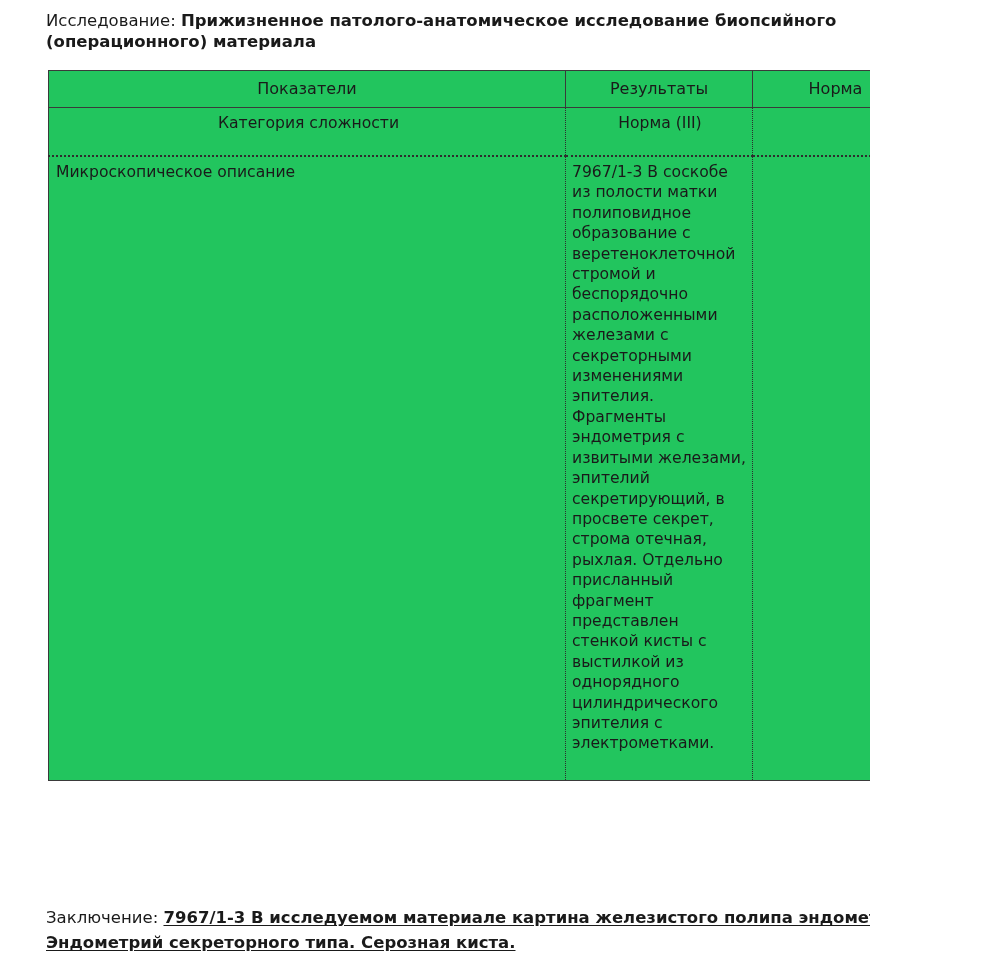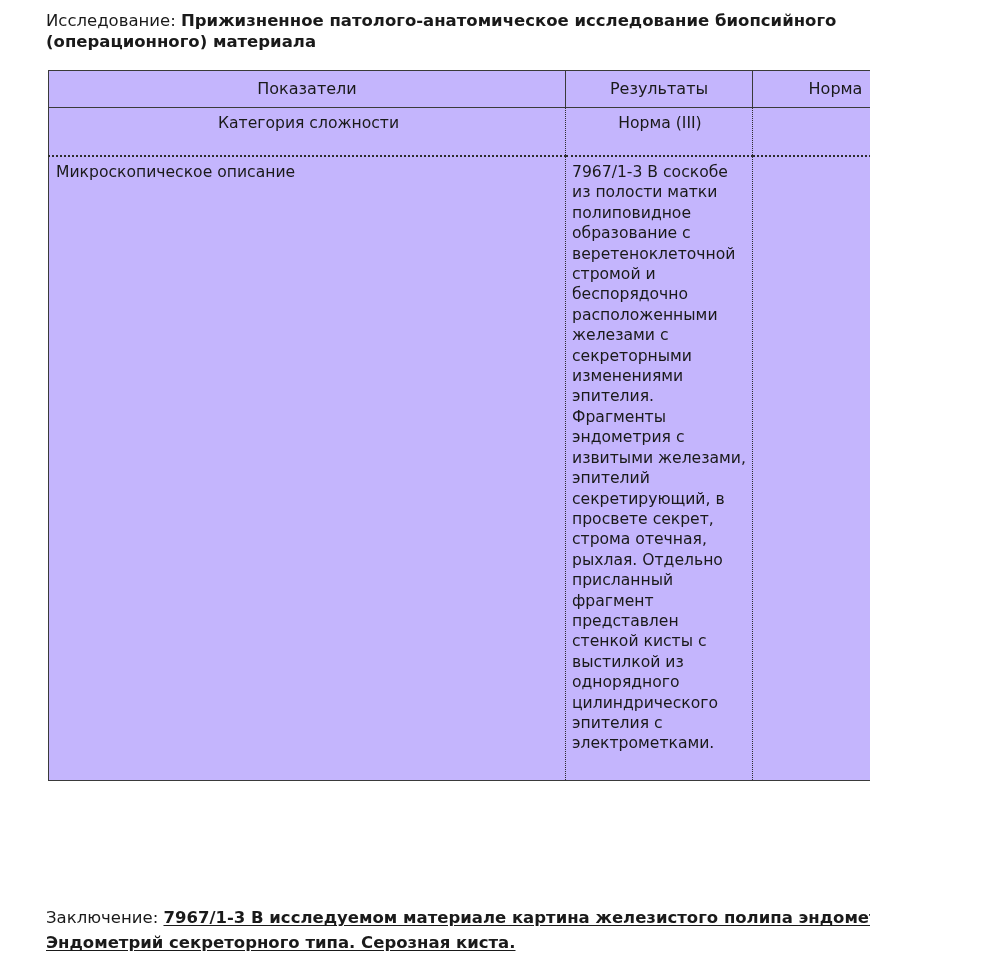--- a/index.html
+++ b/index.html
@@ -44,21 +44,21 @@
 
   
   .result-table {
     position: absolute;
     left: 48px;
     top: 70px;
     width: 870px;
     border-collapse: collapse;
     table-layout: fixed;
     border: 1.6px solid #3a3a3a;
-    background: #c4b5fd;
+    background: #22c55e;
   }
   .result-table col.c-ind { width: 517px; }
   .result-table col.c-res { width: 187px; }
   .result-table col.c-nrm { width: 166px; }
 
   .result-table thead th {
     font-size: 16px;
     font-weight: 400;
     text-align: center;
     padding: 8px 6px 9px 6px;

